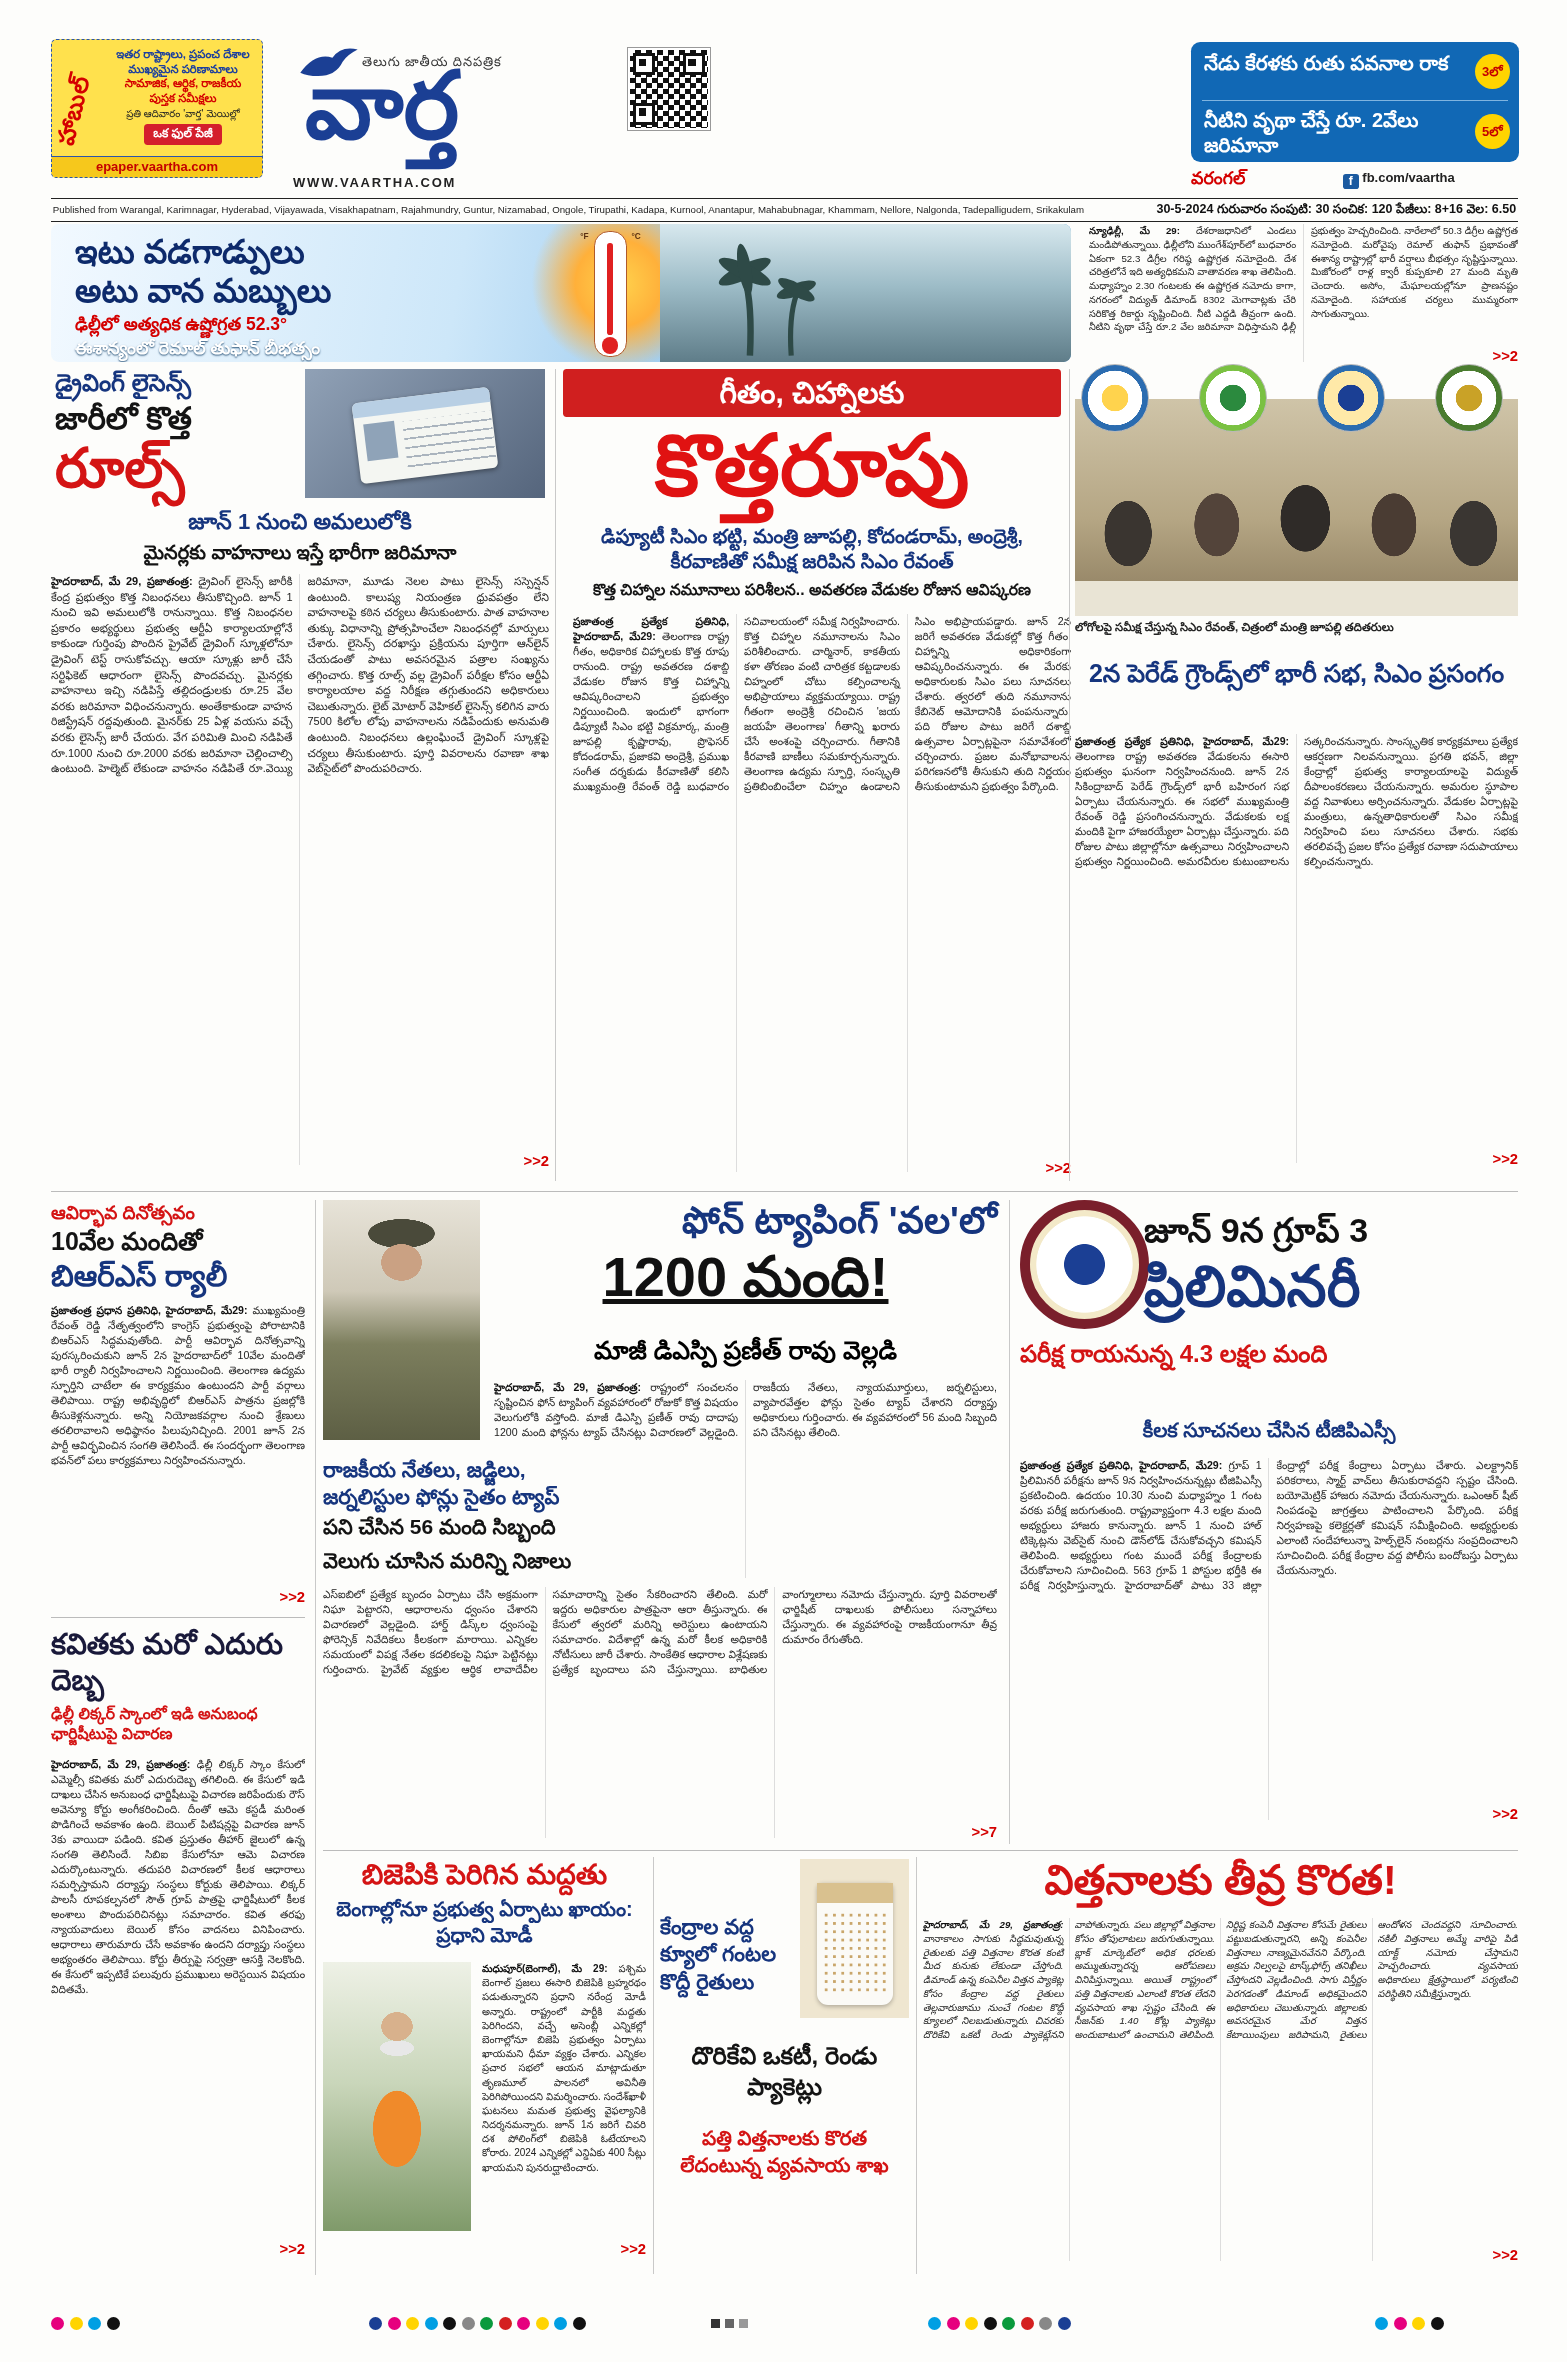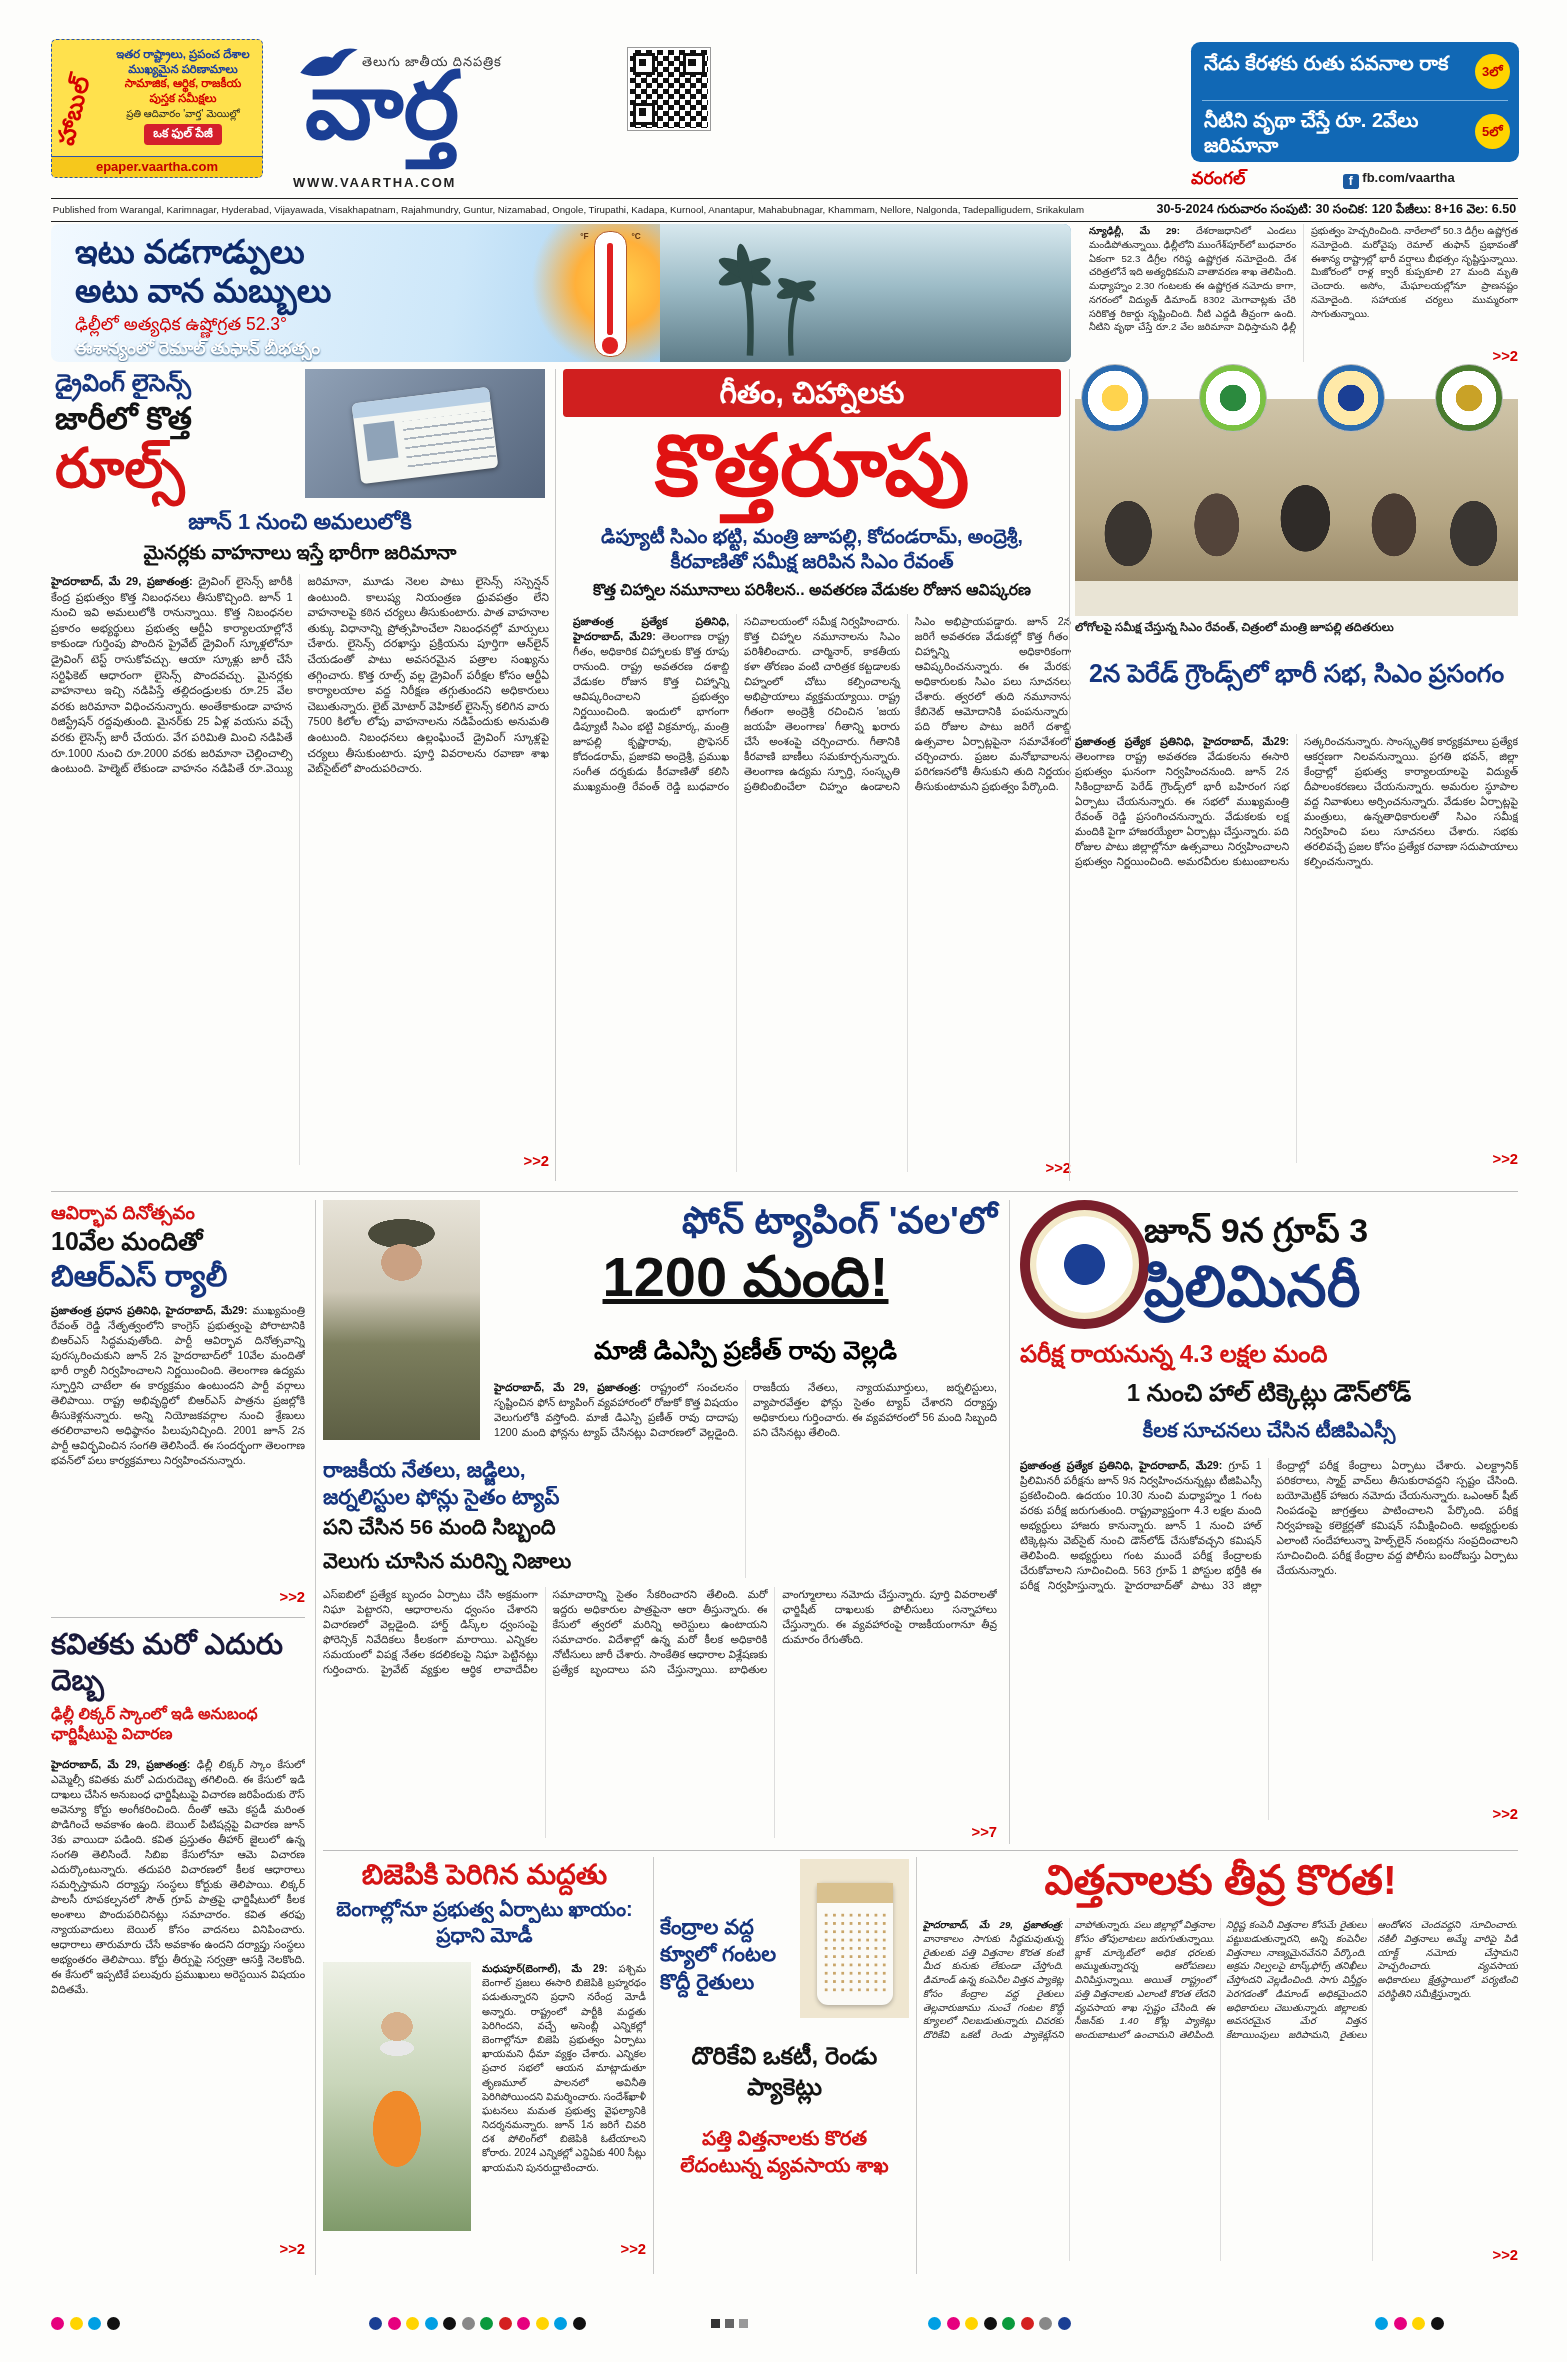--- a/index.html
+++ b/index.html
@@ -42,21 +42,21 @@
 
   
   .publine{left:51px;top:198px;width:1467px;height:22px;border-top:1.8px solid #222;border-bottom:0.9px solid #222;}
   .publeft{position:absolute;left:1.8px;top:4.6px;font-size:9.7px;color:#222;}
   .pubright{position:absolute;right:1.8px;top:2.8px;font-size:12.5px;font-weight:bold;color:#111;}
 
   
   .wpanel{left:51px;top:224px;width:1020px;height:138px;border-radius:7.4px;
           background:linear-gradient(100deg,#f2f9ff 0%,#cde7f9 40%,#8fc3ec 70%,#5e9fd4 100%);overflow:hidden;}
   .wh1{position:absolute;left:24px;top:9.2px;font-size:33px;font-weight:bold;color:#0d2a6b;line-height:1.18;}
-  .wsub1{position:absolute;left:24px;top:90px;font-size:17.5px;font-weight:normal;color:#d40000;}
+  .wsub1{position:absolute;left:24px;top:90px;font-size:17.5px;font-weight:bold;color:#d40000;}
   .wsub2{position:absolute;left:24px;top:114px;font-size:17.5px;font-weight:bold;color:#fff;text-shadow:0 0.9px 1.8px #2b557a;}
   .sun{position:absolute;left:480px;top:-28px;width:175px;height:175px;border-radius:50%;
        background:radial-gradient(circle,#ffd34d 0%,#ffb03a 35%,rgba(255,200,80,0) 70%);}
   .thermo{position:absolute;left:543px;top:7.4px;width:31px;height:124px;background:#fff;border:1.8px solid #b05a2a;border-radius:14.8px;}
   .thermo-col{position:absolute;left:12px;top:11px;width:5.5px;height:92px;background:#e02020;border-radius:2.8px;}
   .thermo-bulb{position:absolute;left:6.5px;bottom:2.8px;width:16.6px;height:16.6px;border-radius:50%;background:#e02020;}
   .thermo-lab{position:absolute;top:-1.8px;font-size:8.3px;font-weight:bold;color:#5a3010;}
   .cyclone{position:absolute;left:609px;top:0;width:411px;height:138px;
            background:linear-gradient(180deg,#d7e8ee 0%,#9dbcc7 45%,#5f7d89 100%);}
   .warticle{left:1089px;top:224px;width:429px;height:138px;}
@@ -350,21 +350,20 @@
     <div class="body-text j">
       <span>ఎస్ఐబిలో ప్రత్యేక బృందం ఏర్పాటు చేసి అక్రమంగా నిఘా పెట్టారని, ఆధారాలను ధ్వంసం చేశారని విచారణలో వెల్లడైంది. హార్డ్ డిస్క్‌ల ధ్వంసంపై ఫోరెన్సిక్ నివేదికలు కీలకంగా మారాయి. ఎన్నికల సమయంలో విపక్ష నేతల కదలికలపై నిఘా పెట్టినట్లు గుర్తించారు. ప్రైవేట్ వ్యక్తుల ఆర్థిక లావాదేవీల సమాచారాన్ని సైతం సేకరించారని తేలింది. మరో ఇద్దరు అధికారుల పాత్రపైనా ఆరా తీస్తున్నారు. ఈ కేసులో త్వరలో మరిన్ని అరెస్టులు ఉంటాయని సమాచారం. విదేశాల్లో ఉన్న మరో కీలక అధికారికి నోటీసులు జారీ చేశారు. సాంకేతిక ఆధారాల విశ్లేషణకు ప్రత్యేక బృందాలు పని చేస్తున్నాయి. బాధితుల వాంగ్మూలాలు నమోదు చేస్తున్నారు. పూర్తి వివరాలతో ఛార్జిషీట్ దాఖలుకు పోలీసులు సన్నాహాలు చేస్తున్నారు. ఈ వ్యవహారంపై రాజకీయంగానూ తీవ్ర దుమారం రేగుతోంది.</span>
     </div>
     <div class="jump" style="right:0;bottom:-1.8px;">&gt;&gt;7</div>
   </div>
 
   <div class="abs tspsc"></div>
   <div class="abs g1-h1">జూన్ 9న గ్రూప్ 3</div>
   <div class="abs g1-h2 h-blue">ప్రిలిమినరీ</div>
   <div class="abs g1-sub1">పరీక్ష రాయనున్న 4.3 లక్షల మంది</div>
-  <div class="abs g1-sub2 h-dark">1 నుంచి హాల్ టిక్కెట్లు డౌన్‌లోడ్</div>
   <div class="abs g1-sub3 h-blue">కీలక సూచనలు చేసిన టీజిపిఎస్సీ</div>
   <div class="abs g1-body">
     <div class="body-text j">
       <span class="dateline">ప్రజాతంత్ర ప్రత్యేక ప్రతినిధి, హైదరాబాద్, మే29:</span>
       <span>గ్రూప్ 1 ప్రిలిమినరీ పరీక్షను జూన్ 9న నిర్వహించనున్నట్లు టీజిపిఎస్సీ ప్రకటించింది. ఉదయం 10.30 నుంచి మధ్యాహ్నం 1 గంట వరకు పరీక్ష జరుగుతుంది. రాష్ట్రవ్యాప్తంగా 4.3 లక్షల మంది అభ్యర్థులు హాజరు కానున్నారు. జూన్ 1 నుంచి హాల్ టిక్కెట్లను వెబ్‌సైట్ నుంచి డౌన్‌లోడ్ చేసుకోవచ్చని కమిషన్ తెలిపింది. అభ్యర్థులు గంట ముందే పరీక్ష కేంద్రాలకు చేరుకోవాలని సూచించింది. 563 గ్రూప్ 1 పోస్టుల భర్తీకి ఈ పరీక్ష నిర్వహిస్తున్నారు. హైదరాబాద్‌తో పాటు 33 జిల్లా కేంద్రాల్లో పరీక్ష కేంద్రాలు ఏర్పాటు చేశారు. ఎలక్ట్రానిక్ పరికరాలు, స్మార్ట్ వాచ్‌లు తీసుకురావద్దని స్పష్టం చేసింది. బయోమెట్రిక్ హాజరు నమోదు చేయనున్నారు. ఒఎంఆర్ షీట్ నింపడంపై జాగ్రత్తలు పాటించాలని పేర్కొంది. పరీక్ష నిర్వహణపై కలెక్టర్లతో కమిషన్ సమీక్షించింది. అభ్యర్థులకు ఎలాంటి సందేహాలున్నా హెల్ప్‌లైన్ నంబర్లను సంప్రదించాలని సూచించింది. పరీక్ష కేంద్రాల వద్ద పోలీసు బందోబస్తు ఏర్పాటు చేయనున్నారు.</span>
     </div>
     <div class="jump" style="right:0;bottom:-1.8px;">&gt;&gt;2</div>
   </div>
 
   <div class="abs bjp-h">బిజెపికి పెరిగిన మద్దతు</div>

